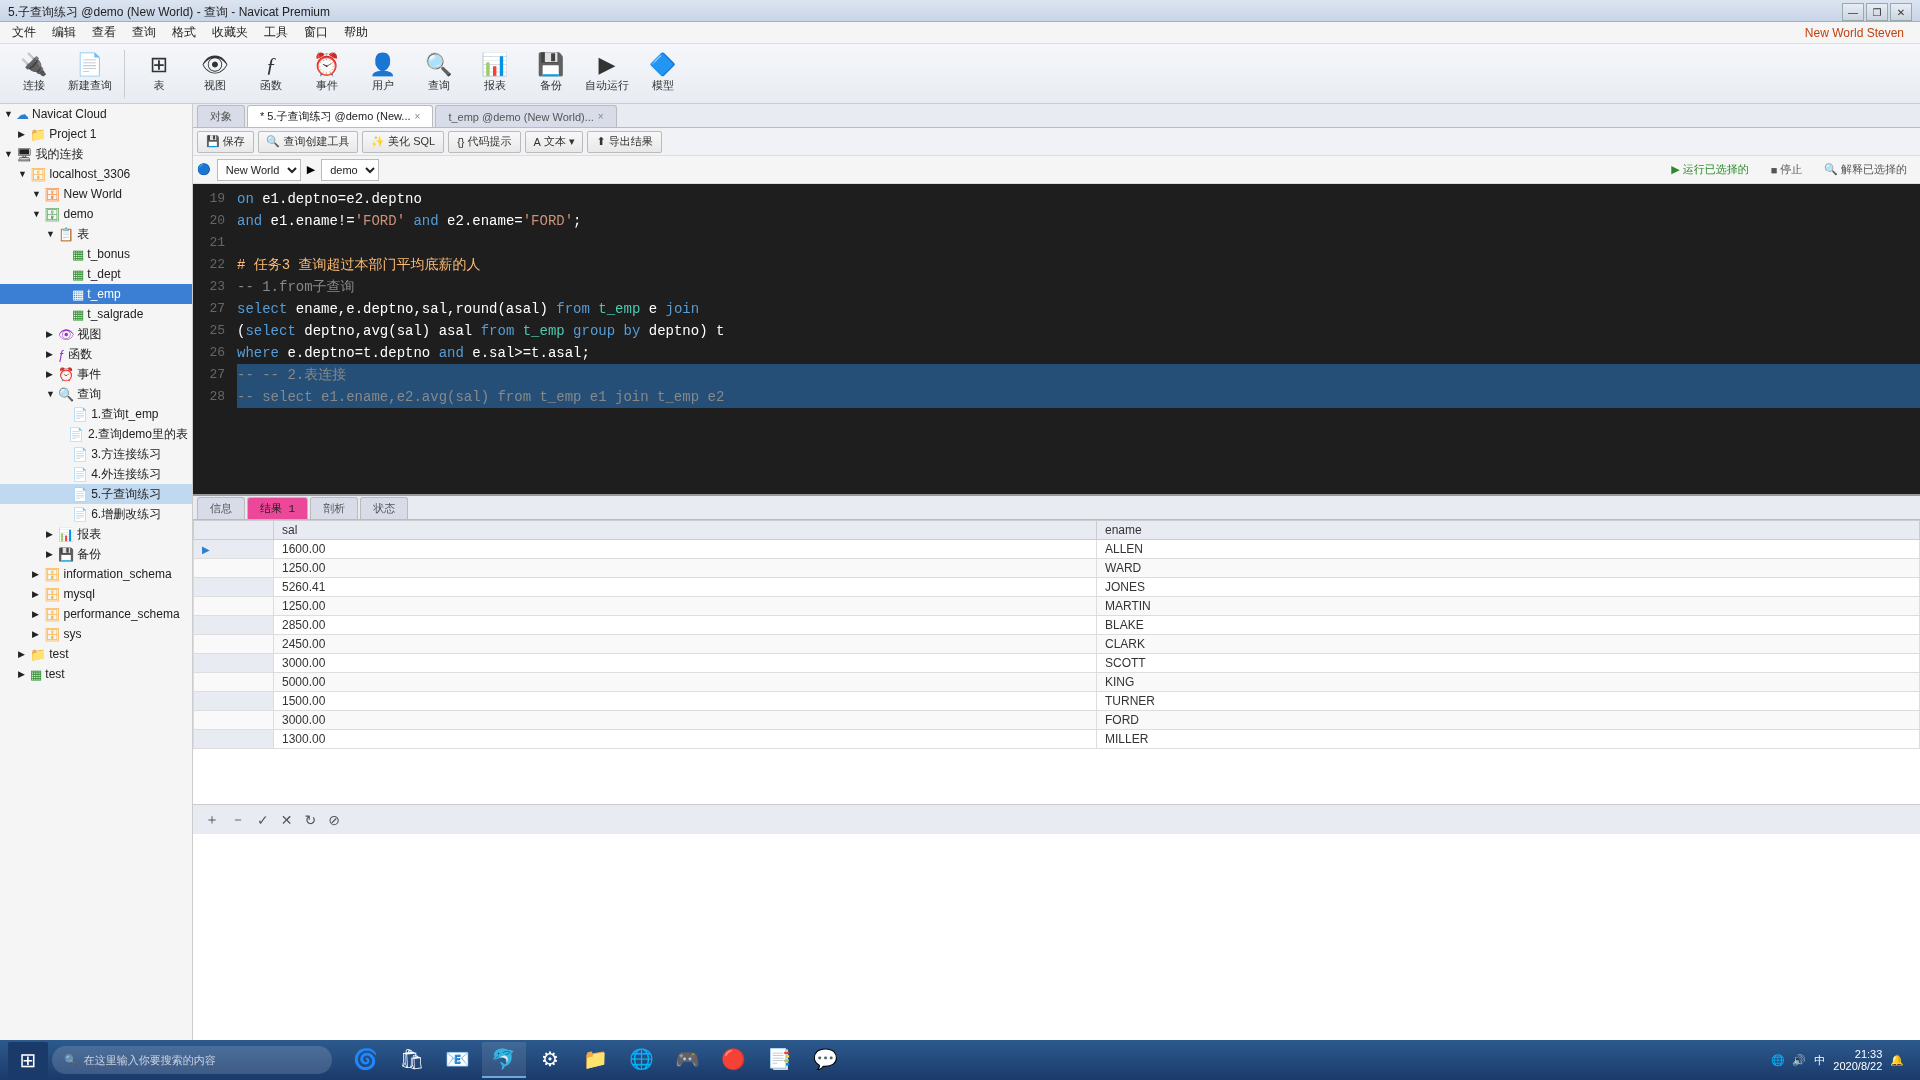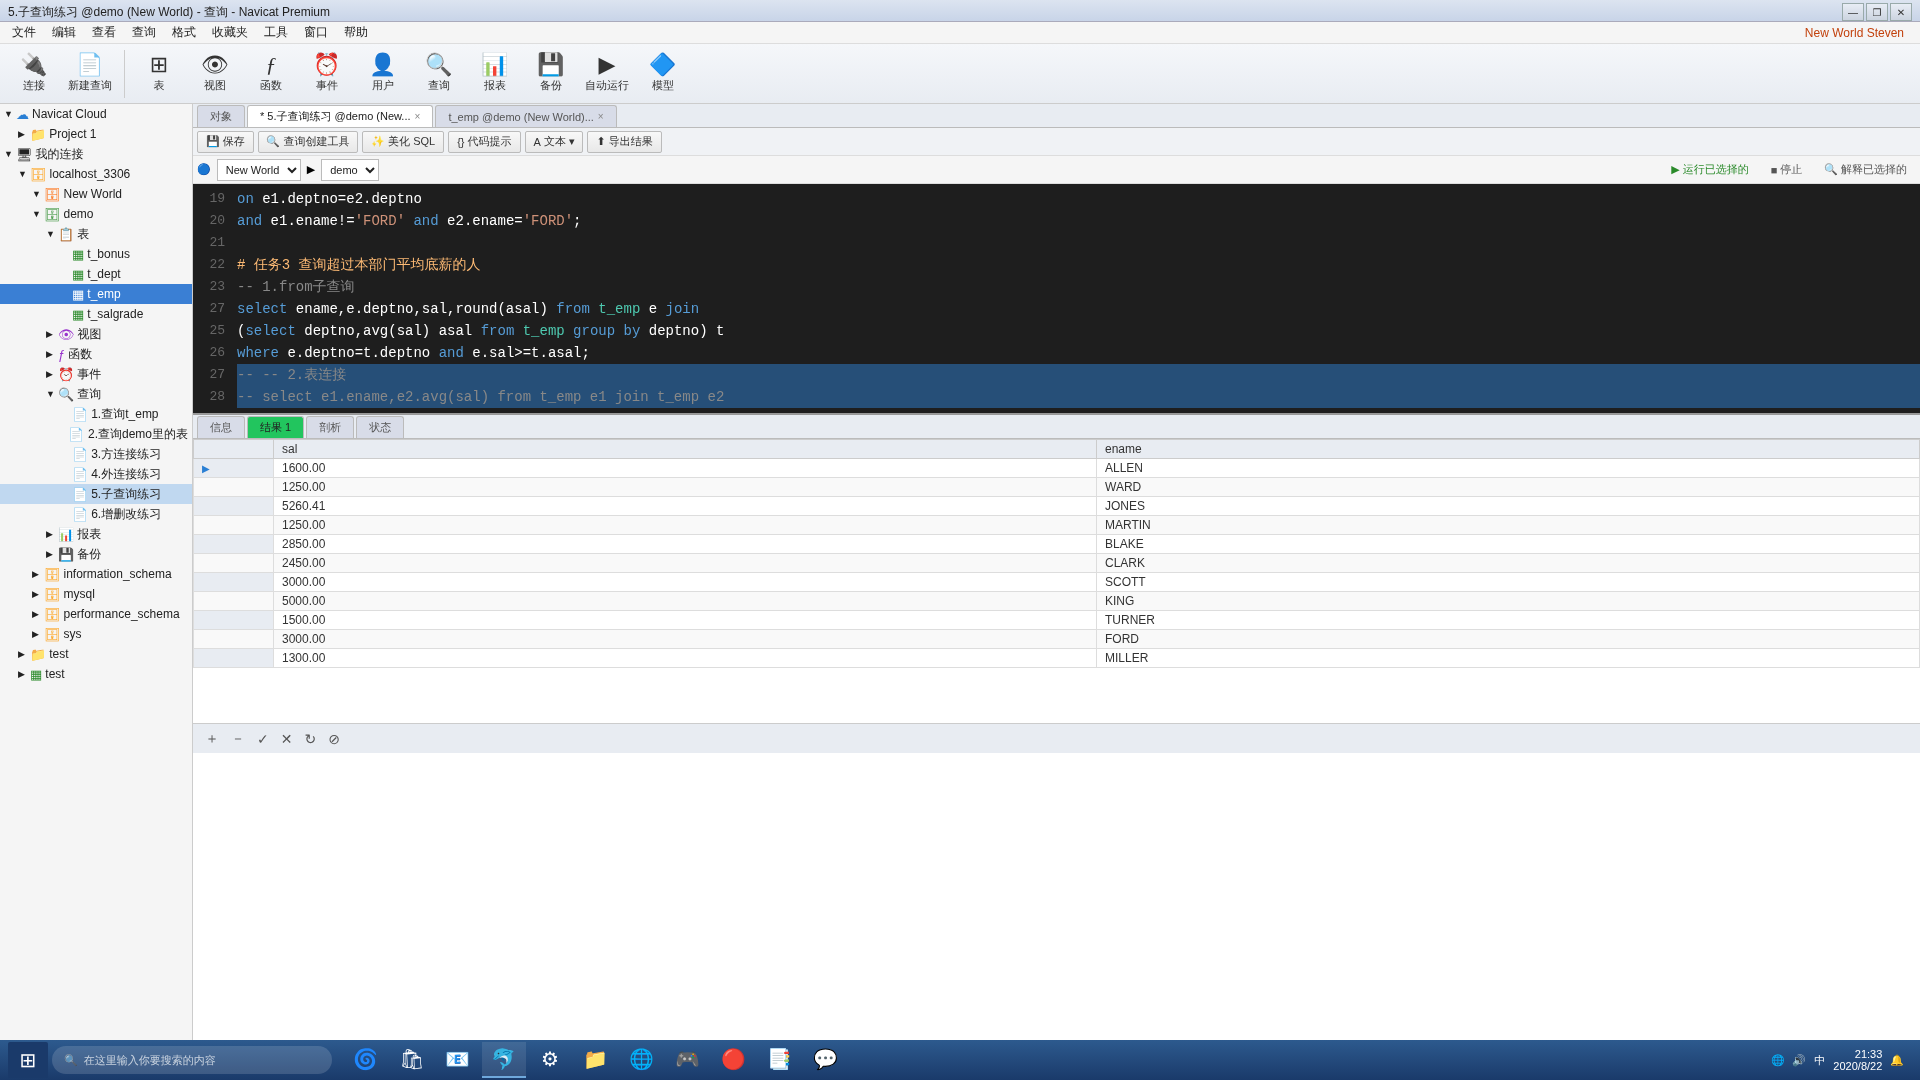--- a/index.html
+++ b/index.html
@@ -265,22 +265,23 @@
       display: flex;
       align-items: center;
       border: 1px solid #bbb;
       border-bottom: none;
       background: #d8dce8;
       color: #555;
       margin-right: 2px;
       border-radius: 3px 3px 0 0;
     }
     .results-tab.active {
-      background: #22c55e;
+      background: #ec4899;
       color: #222;
+      font-family: Liberation Mono, monospace;
     }
 
     
     .results-table-container {
       flex: 1;
       overflow: auto;
     }
     .results-table {
       border-collapse: collapse;
       width: 100%;
@@ -703,21 +704,21 @@
       <button class="action-btn stop-btn">
         <span>■</span>
         <span>停止</span>
       </button>
       <button class="action-btn explain-btn">
         <span>🔍</span>
         <span>解释已选择的</span>
       </button>
     </div>
 
-    <div class="code-editor" style="height:229px;flex:none;">
+    <div class="code-editor" style="height:310px;flex:none;">
 
       <div class="code-line">
         <span class="line-num">19</span>
         <span class="line-content"><span class="kw-blue">on</span><span class="white"> e1.deptno=e2.deptno</span></span>
       </div>
 
       <div class="code-line">
         <span class="line-num">20</span>
         <span class="line-content"><span class="kw-blue">and</span><span class="white"> e1.ename!=</span><span class="str-orange">'FORD'</span><span class="kw-blue"> and</span><span class="white"> e2.ename=</span><span class="str-orange">'FORD'</span><span class="white">;</span></span>
       </div>

